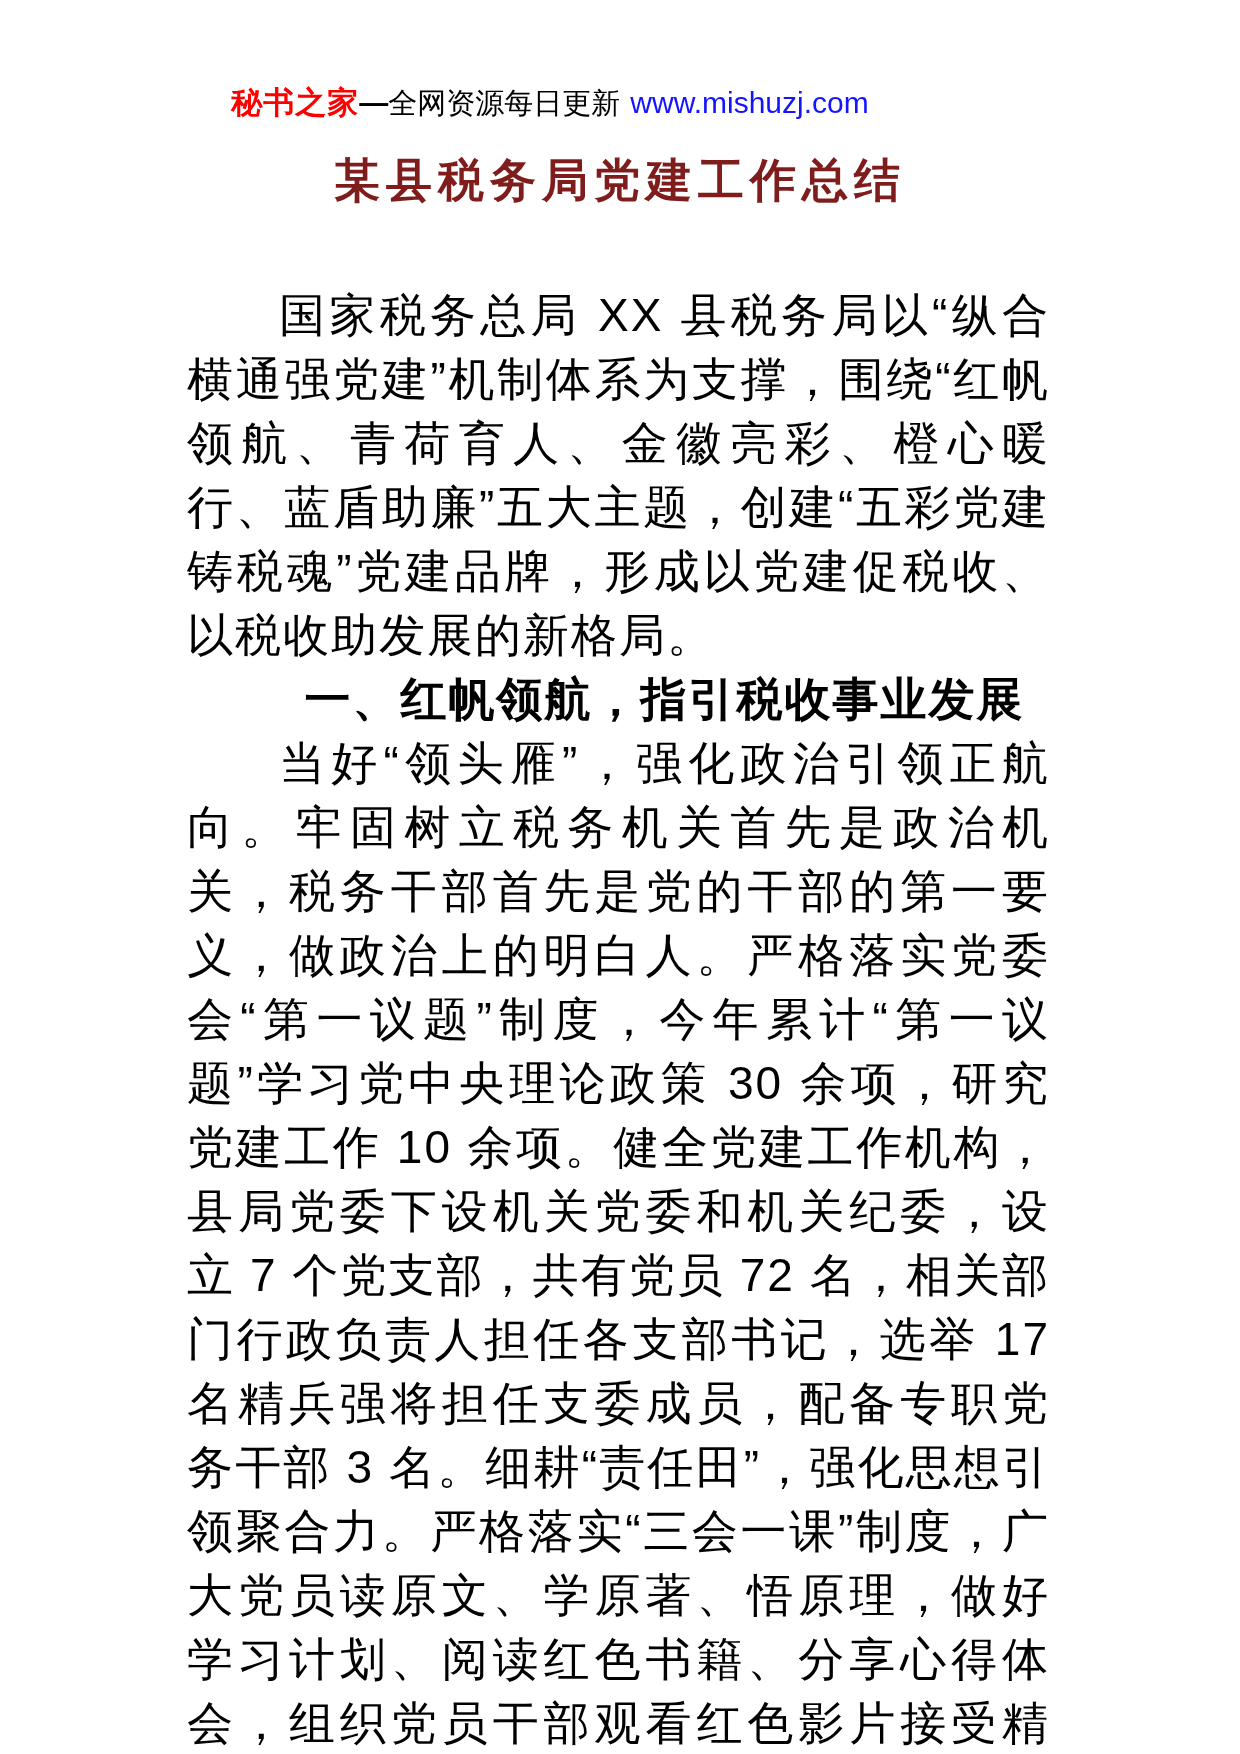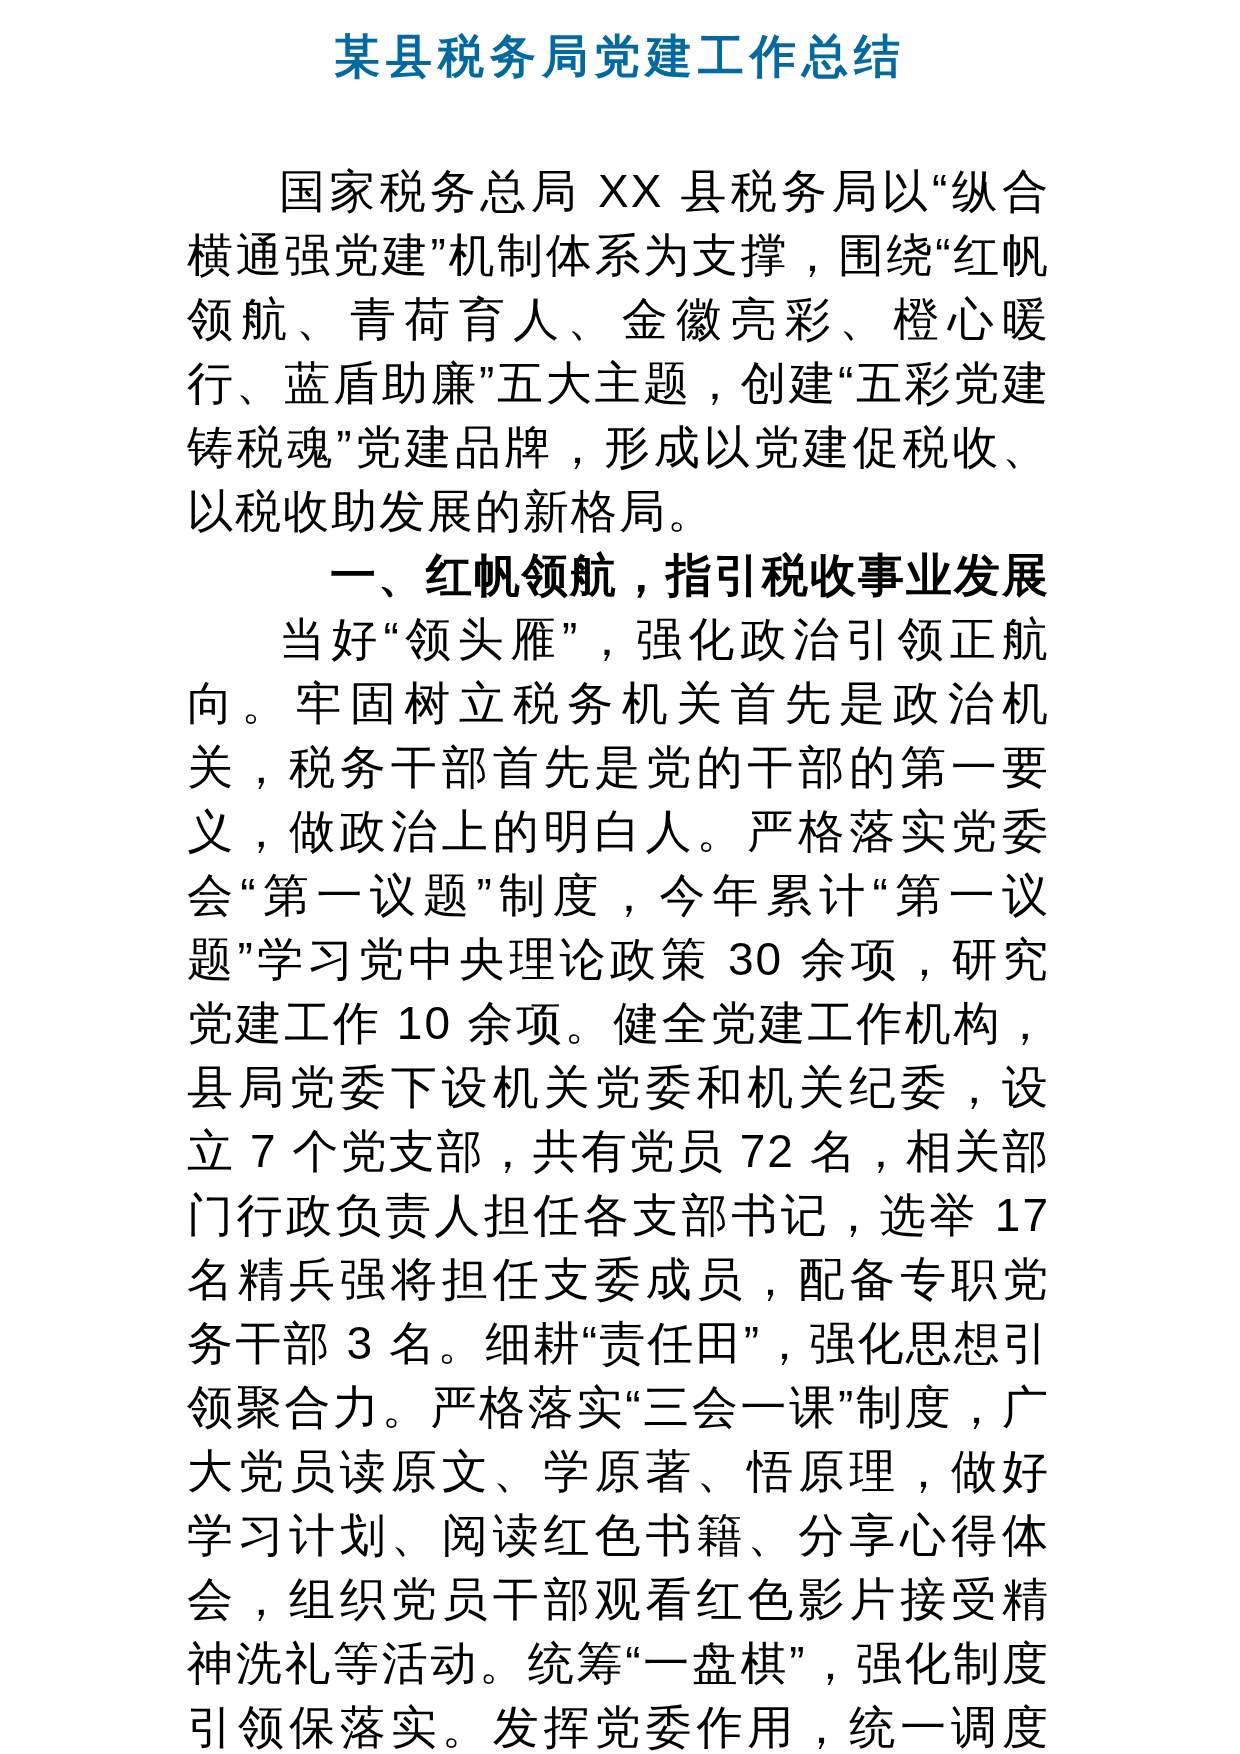--- a/index.html
+++ b/index.html
@@ -42,45 +42,48 @@
     text-decoration: none;
     cursor: pointer;
   }
   .doc-title {
     margin-top: 26px;
     text-align: center;
     font-size: 46px;
     font-weight: bold;
     letter-spacing: 6px;
     line-height: 60px;
-    color: #0369a1;
+    color: #7f1d1d;
   }
   .doc-body {
     margin-top: 73px;
     padding: 0 190px 0 187px;
     font-size: 46px;
     line-height: 64px;
     letter-spacing: 2px;
     color: #000000;
   }
   .doc-body p {
     text-align: justify;
     text-justify: inter-ideograph;
     text-indent: 2em;
   }
   .doc-body p.heading {
     font-weight: bold;
-    text-align: right;
+    text-align: center;
   }
 </style>
 </head>
 <body>
 
 <div class="page">
 
+  <div class="site-header">
+    <span class="brand">秘书之家</span><span class="dash">—</span><span class="tagline">全网资源每日更新</span><span class="url">www.mishuzj.com</span>
+  </div>
 
   <h1 class="doc-title">某县税务局党建工作总结</h1>
 
   <div class="doc-body" id="doc-body">
       <p class="body">国家税务总局 XX 县税务局以“纵合横通强党建”机制体系为支撑，围绕“红帆领航、青荷育人、金徽亮彩、橙心暖行、蓝盾助廉”五大主题，创建“五彩党建铸税魂”党建品牌，形成以党建促税收、以税收助发展的新格局。</p>
       <p class="heading">一、红帆领航，指引税收事业发展</p>
       <p class="body">当好“领头雁”，强化政治引领正航向。牢固树立税务机关首先是政治机关，税务干部首先是党的干部的第一要义，做政治上的明白人。严格落实党委会“第一议题”制度，今年累计“第一议题”学习党中央理论政策 30 余项，研究党建工作 10 余项。健全党建工作机构，县局党委下设机关党委和机关纪委，设立 7 个党支部，共有党员 72 名，相关部门行政负责人担任各支部书记，选举 17 名精兵强将担任支委成员，配备专职党务干部 3 名。细耕“责任田”，强化思想引领聚合力。严格落实“三会一课”制度，广大党员读原文、学原著、悟原理，做好学习计划、阅读红色书籍、分享心得体会，组织党员干部观看红色影片接受精神洗礼等活动。统筹“一盘棋”，强化制度引领保落实。发挥党委作用，统一调度全县资源，明岗责、健机制、厘关系、促落实，共制定党建、机构岗位定责、行政管理、干部管理、纪律作风、文化建设等 6 方面 15 项制</p>
     </div>
 
 </div>

